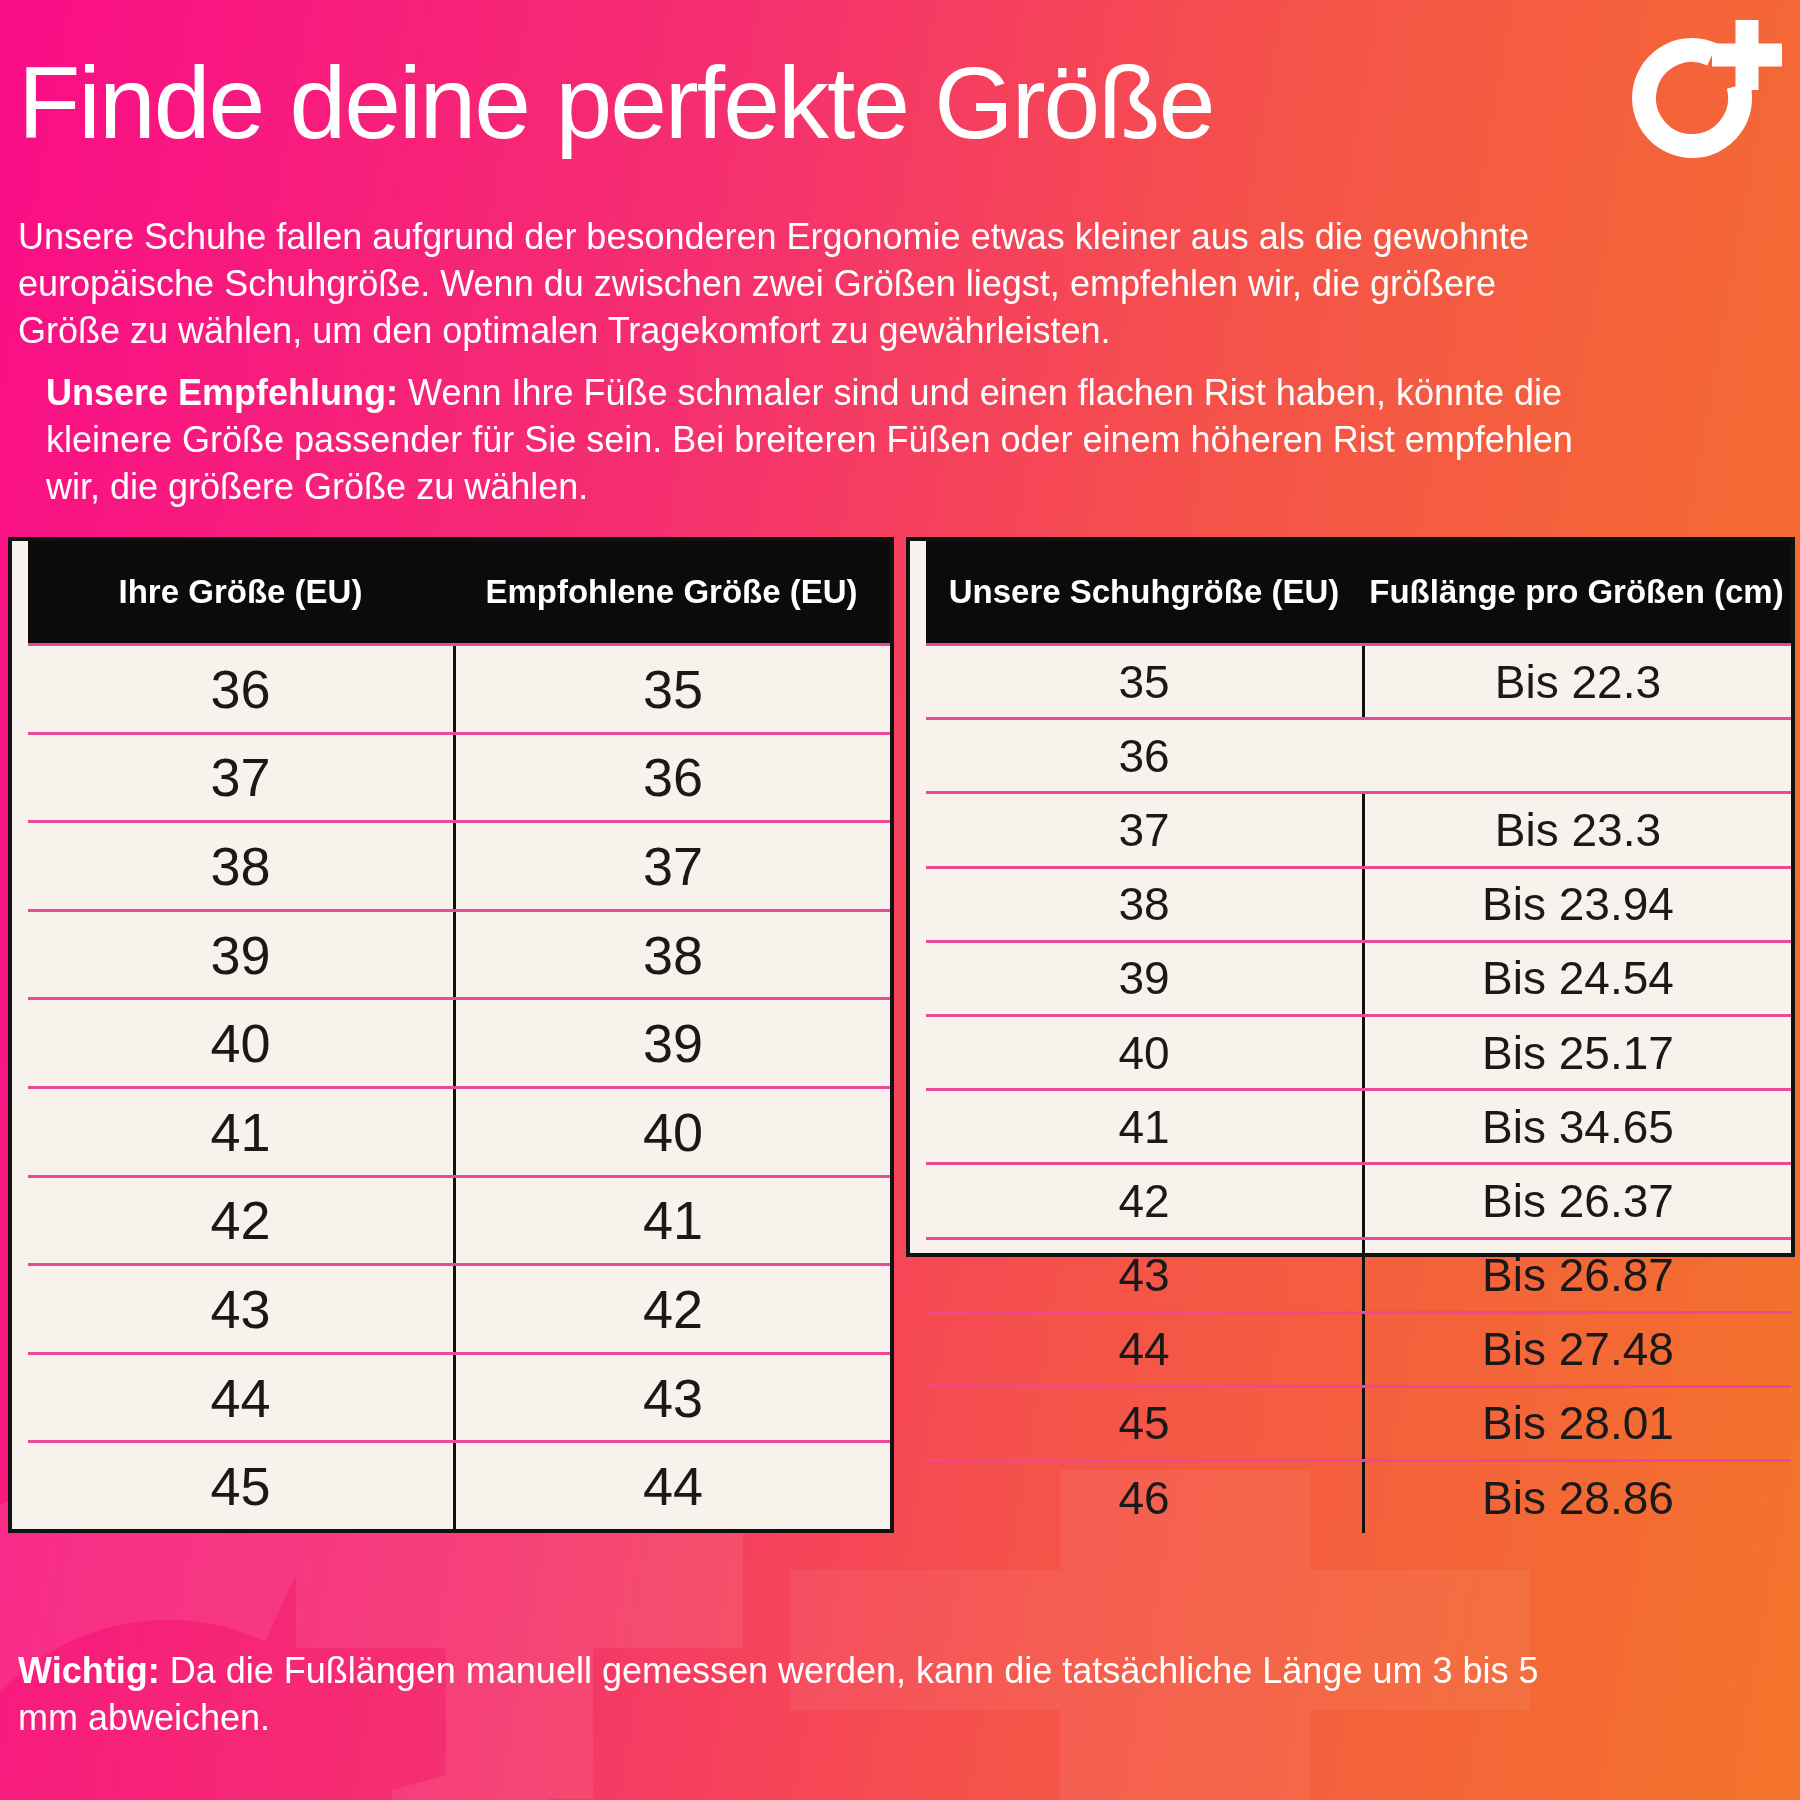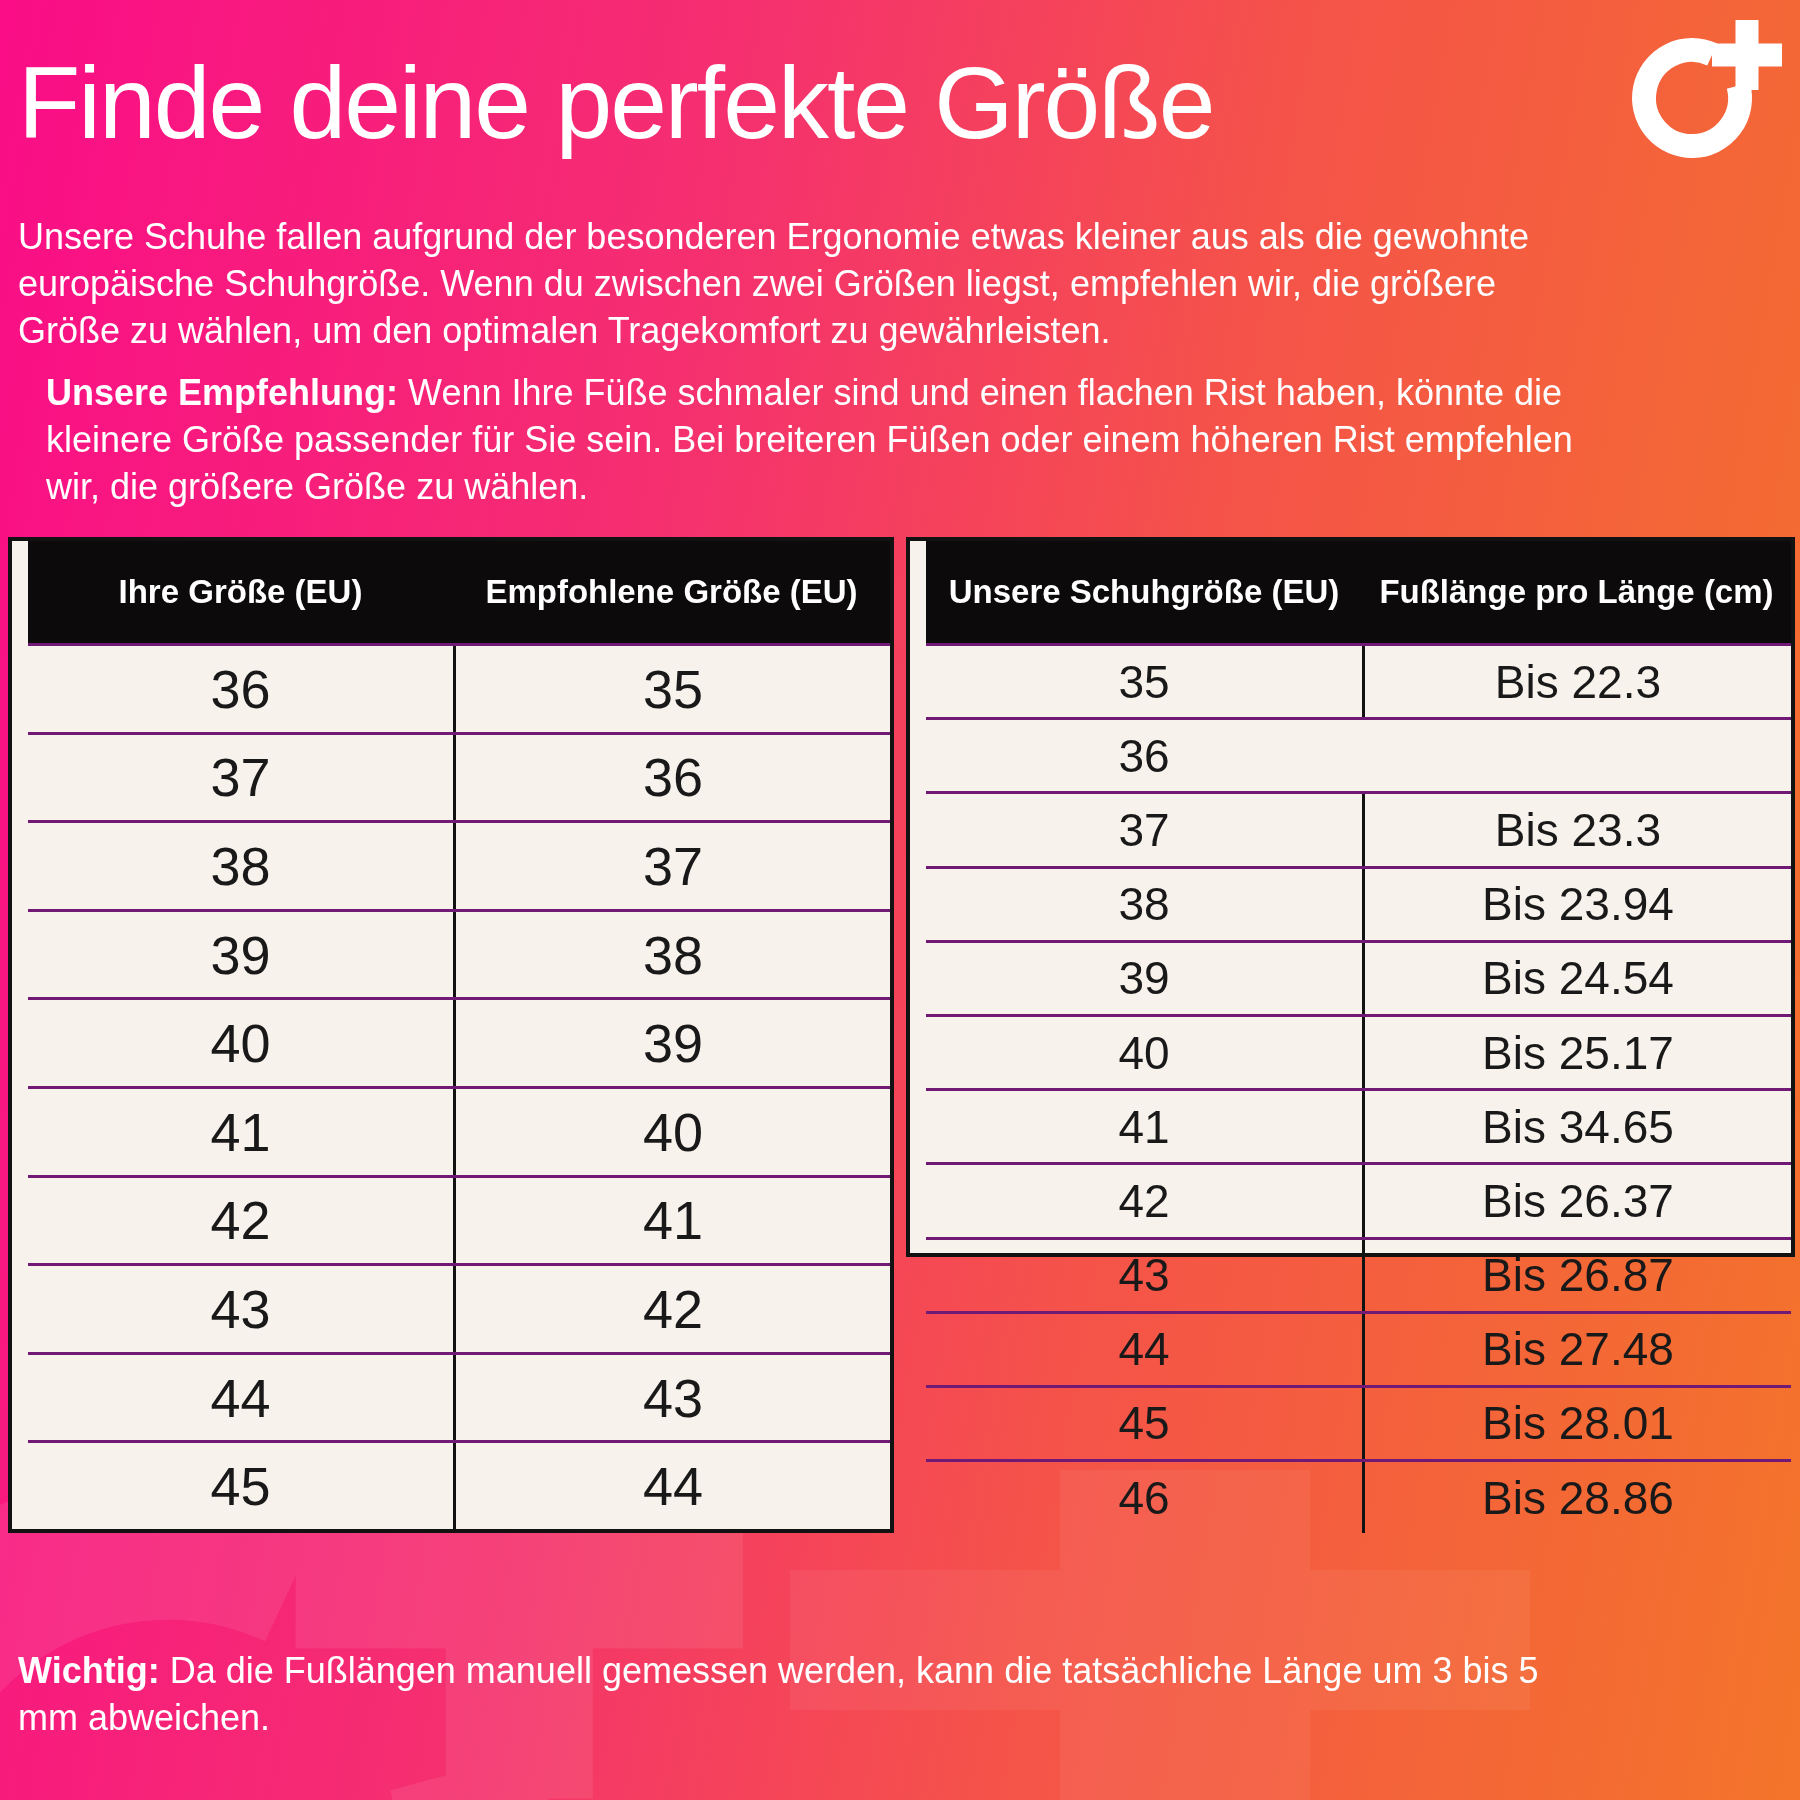--- a/index.html
+++ b/index.html
@@ -33,21 +33,21 @@
     top:537px;background:#f8f2ec;border:4px solid #121212;box-sizing:border-box;padding-left:16px;
   }
   #left-table{left:8px;width:886px;height:996px;}
   #right-table{left:906px;width:889px;height:720px;}
   .thead{
     height:102px;background:#0c0a0b;display:flex;align-items:center;
     color:#ffffff;font-weight:bold;font-size:33px;
   }
   .th{display:flex;align-items:center;justify-content:center;text-align:center;height:100%;box-sizing:border-box;}
   .tbody{display:flex;flex-direction:column;}
-  .tr{display:flex;border-top:3px solid #701a75;box-sizing:border-box;}
+  .tr{display:flex;border-top:3px solid #ec4899;box-sizing:border-box;}
   #left-table .tr{height:88.6px;}
   #right-table .tr{height:74.2px;}
   .td{
     display:flex;align-items:center;justify-content:center;
     box-sizing:border-box;color:#191919;
   }
   #left-table .td{font-size:54px;}
   #right-table .td{font-size:46px;}
   .td + .td{border-left:3px solid #121212;}
   #left-table .c1{width:49.3%;} #left-table .c2{width:50.7%;}
@@ -124,21 +124,21 @@
       <div class="tr">
         <div class="td c1">45</div>
         <div class="td c2">44</div>
       </div>
     </div>
 </div>
 
 <div class="abs size-table" id="right-table">
   <div class="thead">
     <div class="th c1">Unsere Schuhgröße (EU)</div>
-    <div class="th c2">Fußlänge pro Länge (cm)</div>
+    <div class="th c2">Fußlänge pro Größen (cm)</div>
   </div>
   <div class="tbody">
       <div class="tr">
         <div class="td c1">35</div>
         <div class="td c2">Bis 22.3</div>
       </div>
       <div class="tr">
         <div class="td c1">36</div>
       </div>
       <div class="tr">

